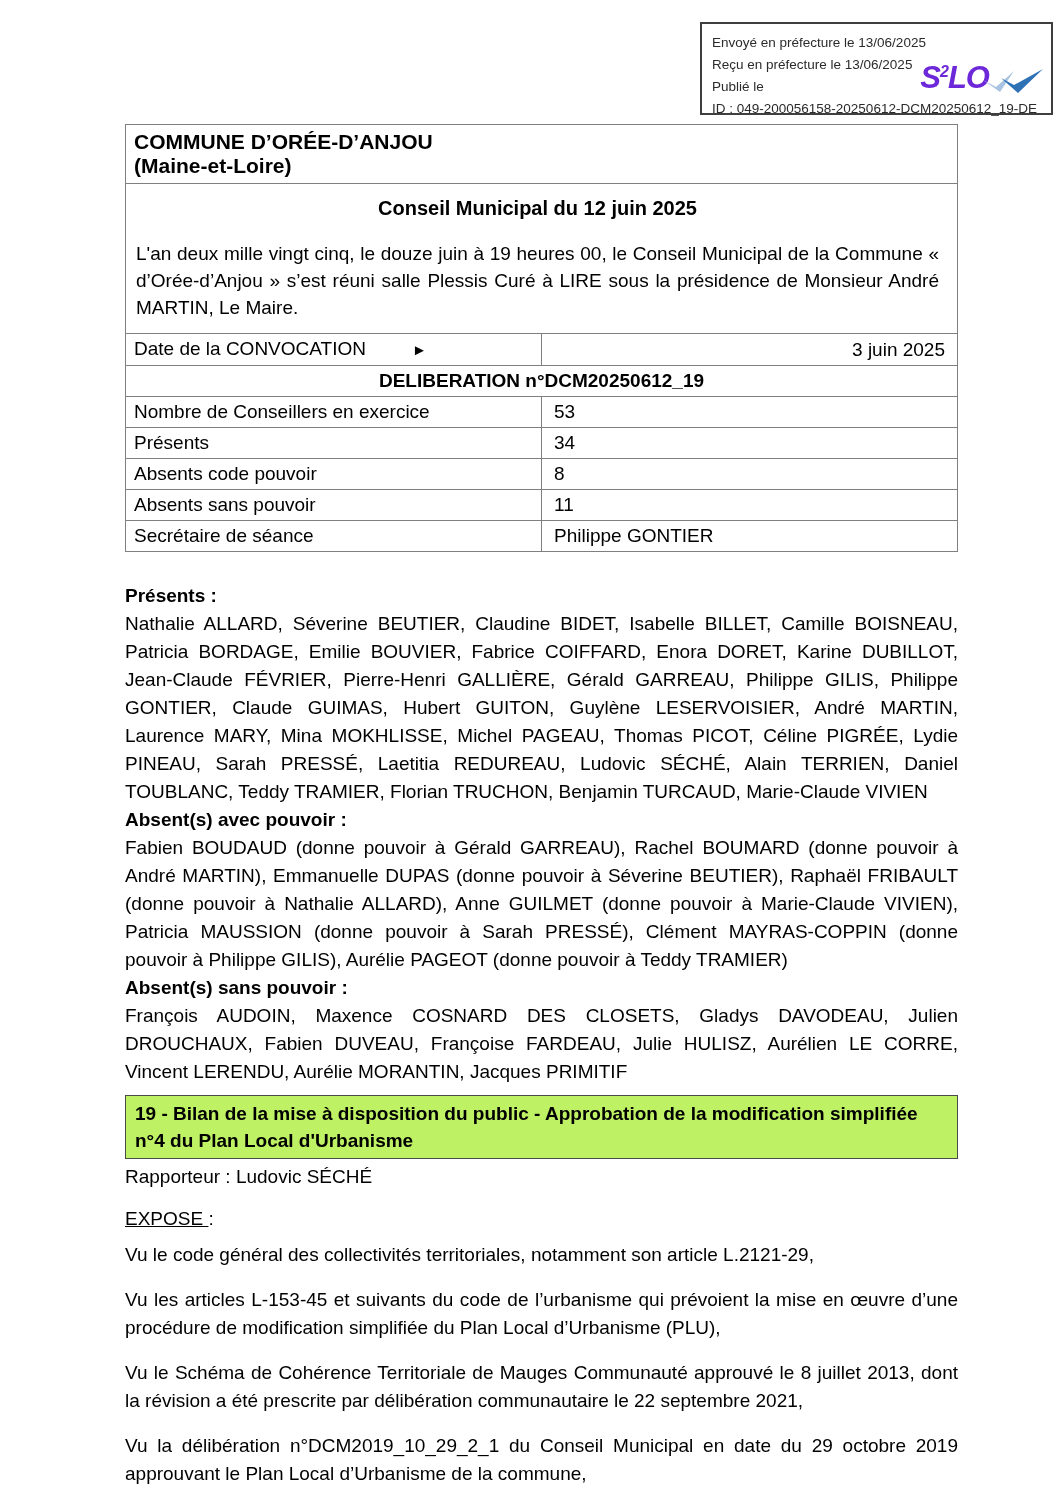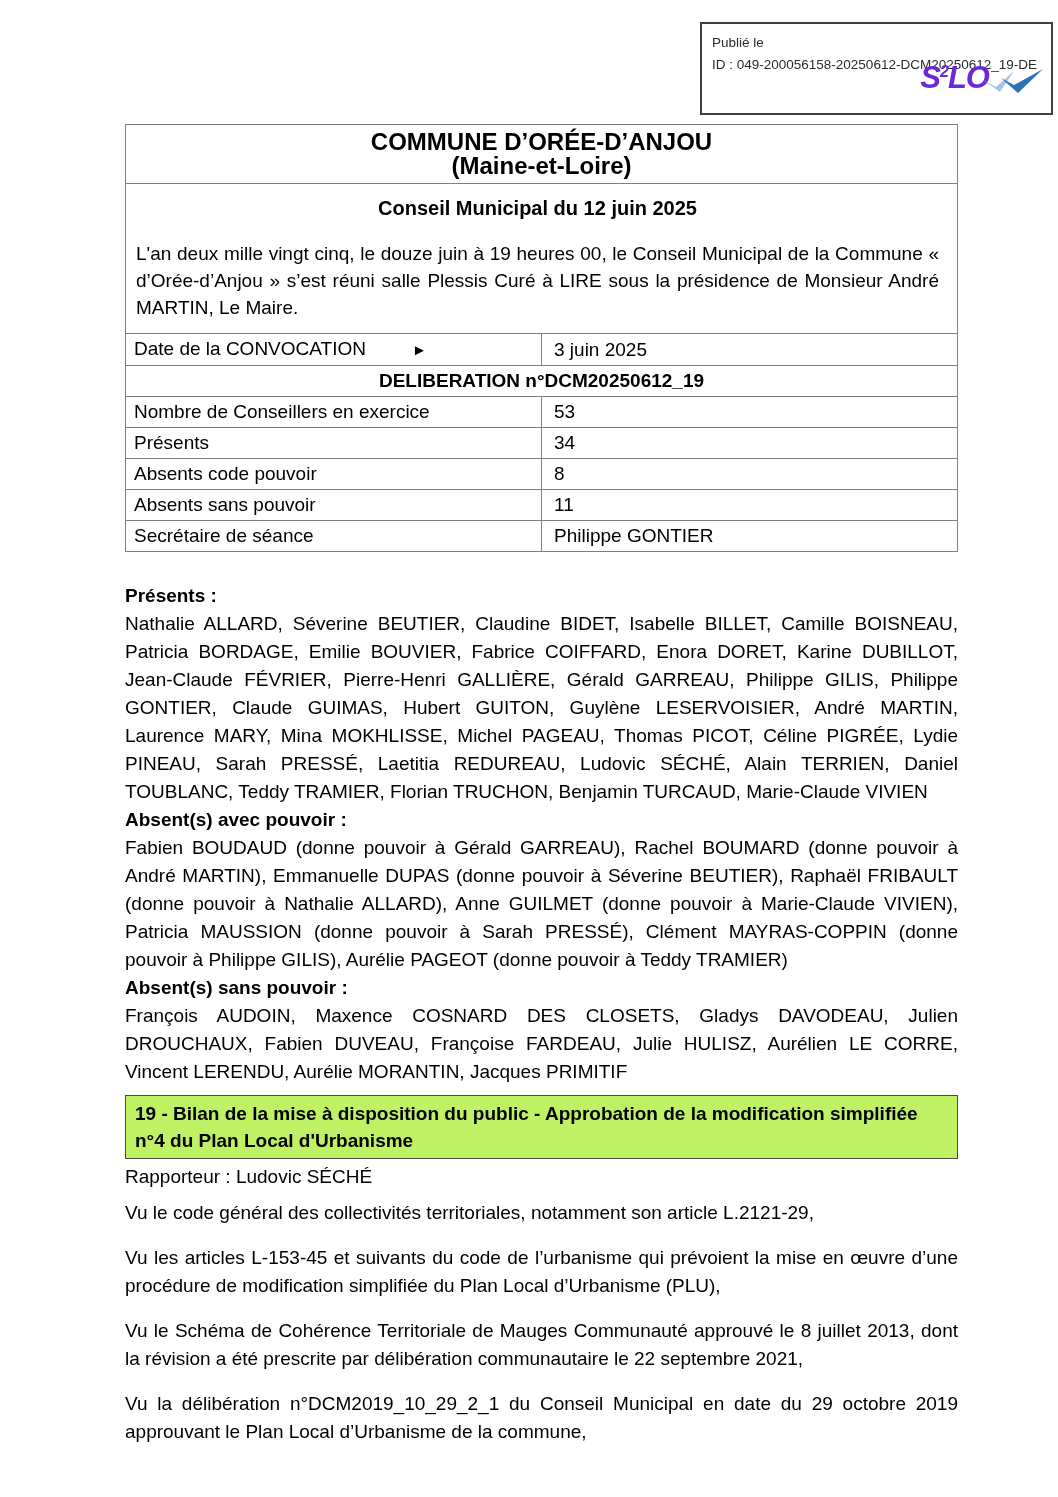--- a/index.html
+++ b/index.html
@@ -27,27 +27,27 @@
   .stamp-logo .s2lo { font-size:31px; color:#6d28d9; letter-spacing:-1px; }
   .stamp-logo sup { font-size:16px; vertical-align:super; }
   .stamp-logo svg { margin-left:-8px; margin-top:6px; }
 
   
   .content { position:absolute; left:125px; top:124px; width:833px; font-size:19px; line-height:28px; }
 
   table.header-table { width:100%; border-collapse:collapse; table-layout:fixed; }
   table.header-table td { border:1px solid #7f7f7f; vertical-align:middle; }
   td.col-label { width:348px; }
-  .cell-commune { text-align:center; font-weight:bold; font-size:24px; line-height:24px; padding:5px 8px; }
+  .cell-commune { text-align:left; font-weight:bold; font-size:21px; line-height:24px; padding:5px 8px; }
   .cell-session { padding:10px 18px 12px 10px; }
   .session-title { text-align:center; font-weight:bold; font-size:20px; margin-bottom:18px; }
   .session-intro { text-align:justify; line-height:27px; }
   .cell-pad { padding:1px 8px; height:30px; }
   .cell-value { padding:1px 12px; }
-  .cell-center-value { text-align:left;margin-top:32px; }
+  .cell-center-value { text-align:right;margin-top:32px; }
   .cell-deliberation { text-align:center; font-weight:bold; padding:1px 8px; height:30px; }
   .convocation-arrow { display:inline-block; margin-left:46px; font-size:15px; }
 
   
   .attendance { margin-top:30px; }
   .sect-label { font-weight:bold; }
   .name-list { text-align:justify; }
   .block { margin:0; }
 
   
@@ -60,20 +60,22 @@
   .expose-line { margin-top:14px; }
   .expose-line .u { text-decoration:underline; }
   .para { text-align:justify; margin-top:17px; }
 </style>
 </head>
 <body>
 
 <div class="page">
 
   <div class="stamp">
+    <div class="stamp-line">Envoyé en préfecture le 13/06/2025</div>
+    <div class="stamp-line">Reçu en préfecture le 13/06/2025</div>
     <div class="stamp-line">Publié le</div>
     <div class="stamp-line">ID : 049-200056158-20250612-DCM20250612_19-DE</div>
     <div class="stamp-logo">
       <span class="s2lo"><span>S</span><sup>2</sup><span>LO</span></span>
       <svg width="64" height="28" viewBox="0 0 64 28">
         <path d="M2 13 L15 20 L33 4 L19 25 Z" fill="#a9c4e2"></path>
         <path d="M20 11 L33 18 L62 2 L37 26 Z" fill="#2e72b5"></path>
       </svg>
     </div>
   </div>
@@ -131,20 +133,23 @@
       <div class="name-list block">Nathalie ALLARD, Séverine BEUTIER, Claudine BIDET, Isabelle BILLET, Camille BOISNEAU, Patricia BORDAGE, Emilie BOUVIER, Fabrice COIFFARD, Enora DORET, Karine DUBILLOT, Jean-Claude FÉVRIER, Pierre-Henri GALLIÈRE, Gérald GARREAU, Philippe GILIS, Philippe GONTIER, Claude GUIMAS, Hubert GUITON, Guylène LESERVOISIER, André MARTIN, Laurence MARY, Mina MOKHLISSE, Michel PAGEAU, Thomas PICOT, Céline PIGRÉE, Lydie PINEAU, Sarah PRESSÉ, Laetitia REDUREAU, Ludovic SÉCHÉ, Alain TERRIEN, Daniel TOUBLANC, Teddy TRAMIER, Florian TRUCHON, Benjamin TURCAUD, Marie-Claude VIVIEN</div>
       <div class="sect-label block">Absent(s) avec pouvoir :</div>
       <div class="name-list block">Fabien BOUDAUD (donne pouvoir à Gérald GARREAU), Rachel BOUMARD (donne pouvoir à André MARTIN), Emmanuelle DUPAS (donne pouvoir à Séverine BEUTIER), Raphaël FRIBAULT (donne pouvoir à Nathalie ALLARD), Anne GUILMET (donne pouvoir à Marie-Claude VIVIEN), Patricia MAUSSION (donne pouvoir à Sarah PRESSÉ), Clément MAYRAS-COPPIN (donne pouvoir à Philippe GILIS), Aurélie PAGEOT (donne pouvoir à Teddy TRAMIER)</div>
       <div class="sect-label block">Absent(s) sans pouvoir :</div>
       <div class="name-list block">François AUDOIN, Maxence COSNARD DES CLOSETS, Gladys DAVODEAU, Julien DROUCHAUX, Fabien DUVEAU, Françoise FARDEAU, Julie HULISZ, Aurélien LE CORRE, Vincent LERENDU, Aurélie MORANTIN, Jacques PRIMITIF</div>
     </div>
 
     <div class="item-title">19 - Bilan de la mise à disposition du public - Approbation de la modification simplifiée n°4 du Plan Local d'Urbanisme</div>
     <div class="rapporteur">Rapporteur : Ludovic SÉCHÉ</div>
 
+    <div class="expose-line">
+      <span class="u">EXPOSE </span><span>:</span>
+    </div>
 
     <div class="para" style="margin-top:8px;">Vu le code général des collectivités territoriales, notamment son article L.2121-29,</div>
     <div class="para">Vu les articles L-153-45 et suivants du code de l’urbanisme qui prévoient la mise en œuvre d’une procédure de modification simplifiée du Plan Local d’Urbanisme (PLU),</div>
     <div class="para">Vu le Schéma de Cohérence Territoriale de Mauges Communauté approuvé le 8 juillet 2013, dont la révision a été prescrite par délibération communautaire le 22 septembre 2021,</div>
     <div class="para">Vu la délibération n°DCM2019_10_29_2_1 du Conseil Municipal en date du 29 octobre 2019 approuvant le Plan Local d’Urbanisme de la commune,</div>
 
   </div>
 </div>
 
 </body></html>

